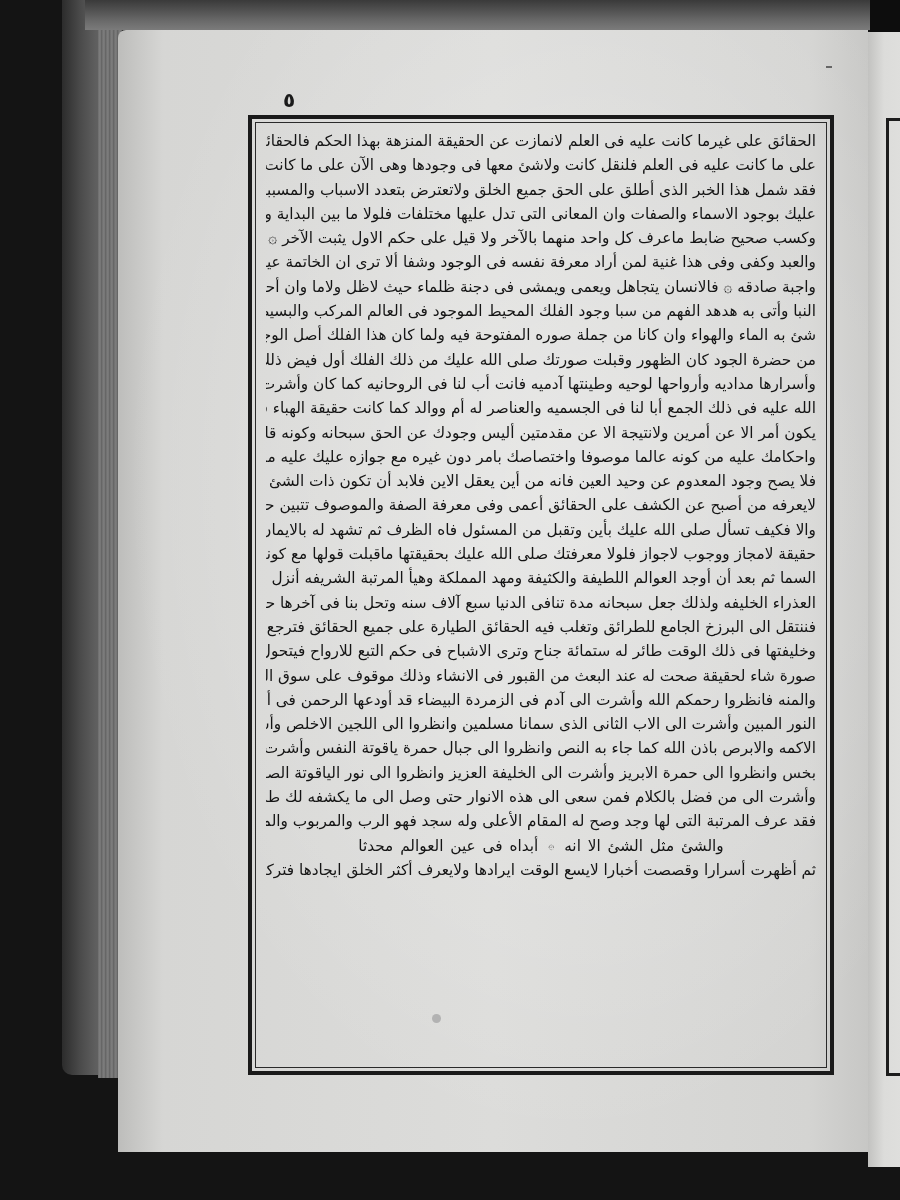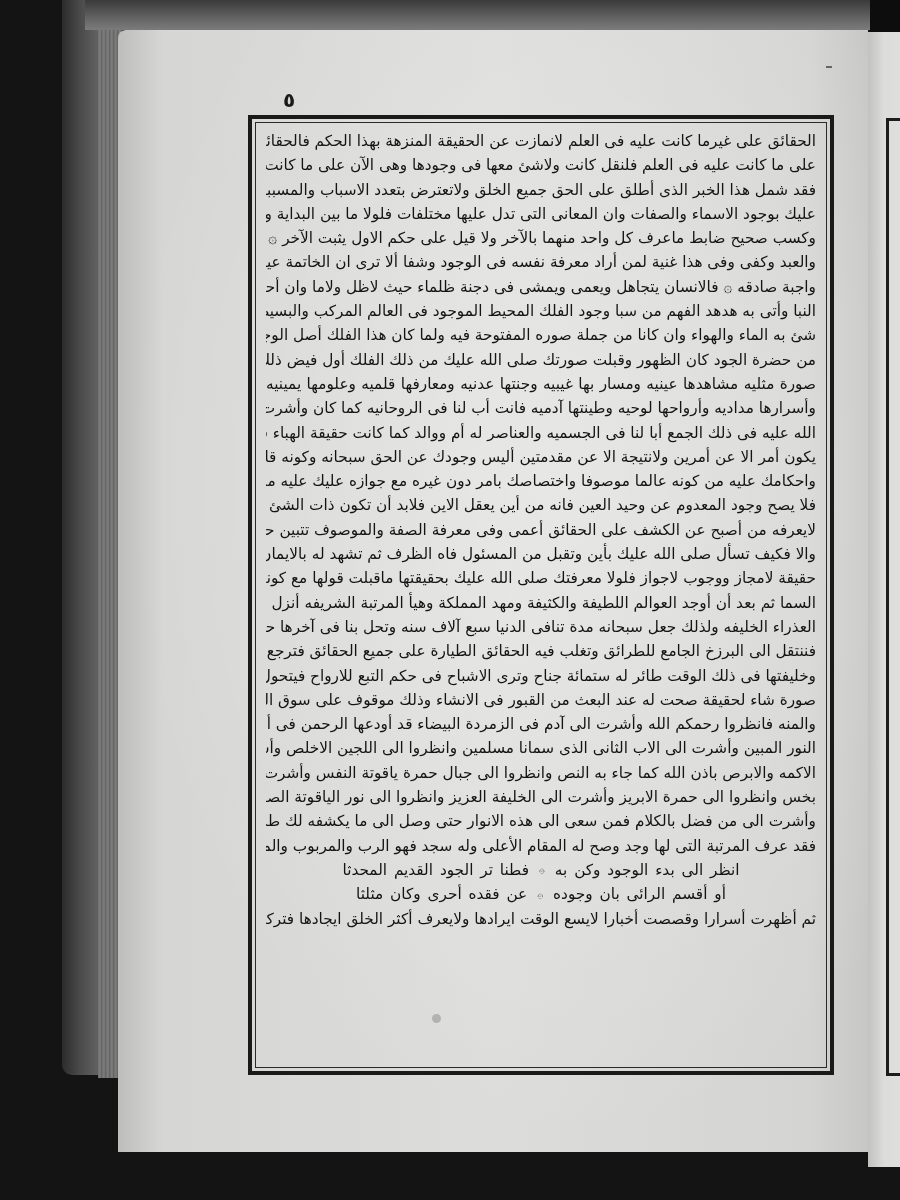--- a/index.html
+++ b/index.html
@@ -175,21 +175,20 @@
         <div class="line">الحقائق على غيرما كانت عليه فى العلم   لانمازت عن الحقيقة المنزهة بهذا الحكم   فالحقائق الآن فى الحكم</div>
         <div class="line">على ما كانت عليه فى العلم   فلنقل كانت ولاشئ معها فى وجودها   وهى الآن على ما كانت عليه فى علم معبودها</div>
         <div class="line">فقد شمل هذا الخبر الذى أطلق على الحق   جميع الخلق   ولاتعترض بتعدد الاسباب والمسببات   فانها ترد</div>
         <div class="line">عليك بوجود الاسماء والصفات   وان المعانى التى تدل عليها مختلفات   فلولا ما بين البداية والنهاية سبب رابط</div>
         <div class="line">وكسب صحيح ضابط   ماعرف كل واحد منهما بالآخر   ولا قيل على حكم الاول يثبت الآخر ۞ وليس الا الرب</div>
         <div class="line">والعبد وكفى   وفى هذا غنية لمن أراد معرفة نفسه فى الوجود وشفا   ألا ترى ان الخاتمة عين السابقه   وهى كلمة</div>
         <div class="line">واجبة صادقه ۞ فالانسان يتجاهل ويعمى   ويمشى فى دجنة ظلماء حيث لاظل ولاما   وان أحق ماسمع من</div>
         <div class="line">النبا   وأتى به هدهد الفهم من سبا   وجود الفلك المحيط   الموجود فى العالم المركب والبسيط   المسمى بالهباء وأشبه</div>
         <div class="line">شئ به الماء والهواء   وان كانا من جملة صوره المفتوحة فيه   ولما كان هذا الفلك أصل الوجود وتجلى له اسمه النور</div>
         <div class="line">من حضرة الجود كان الظهور   وقبلت صورتك صلى الله عليك من ذلك الفلك أول فيض ذلك النور   فظهرت</div>
-        <div class="line">صورة مثليه   مشاهدها عينيه   ومسار بها غيبيه   وجنتها عدنيه   ومعارفها قلميه   وعلومها يمينيه</div>
         <div class="line">وأسرارها مداديه   وأرواحها لوحيه   وطينتها آدميه   فانت أب لنا فى الروحانيه   كما كان وأشرت الى آدم صلى</div>
         <div class="line">الله عليه فى ذلك الجمع أبا لنا فى الجسميه   والعناصر له أم ووالد   كما كانت حقيقة الهباء فى الاصل مع الواحد   فلا</div>
         <div class="line">يكون أمر الا عن أمرين   ولانتيجة الا عن مقدمتين   أليس وجودك عن الحق سبحانه وكونه قادرا موقوفا</div>
         <div class="line">واحكامك عليه من كونه عالما موصوفا   واختصاصك بامر دون غيره مع جوازه عليك عليه من كونه مريدا معروفا</div>
         <div class="line">فلا يصح وجود المعدوم عن وحيد العين   فانه من أين يعقل الاين   فلابد أن تكون ذات الشئ أينا لأمر ما</div>
         <div class="line">لايعرفه من أصبح عن الكشف على الحقائق أعمى   وفى معرفة الصفة والموصوف   تتبين حقيقة الابن المعروف</div>
         <div class="line">والا فكيف تسأل صلى الله عليك بأين وتقبل من المسئول فاه الظرف   ثم تشهد له بالايمان الصرف   وشهادتك</div>
         <div class="line">حقيقة لامجاز   ووجوب لاجواز   فلولا معرفتك صلى الله عليك بحقيقتها   ماقبلت قولها مع كونها خرساء فى</div>
         <div class="line">السما   ثم بعد أن أوجد العوالم اللطيفة والكثيفة   ومهد المملكة وهيأ المرتبة الشريفه   أنزل فى أول دورة</div>
         <div class="line">العذراء الخليفه   ولذلك جعل سبحانه مدة تنافى الدنيا سبع آلاف سنه   وتحل بنا فى آخرها حال فناء بين نوم وسنه</div>
@@ -197,24 +196,21 @@
         <div class="line">وخليفتها فى ذلك الوقت طائر له ستمائة جناح   وترى الاشباح   فى حكم التبع للارواح   فيتحول الانسان فى أى</div>
         <div class="line">صورة شاء   لحقيقة صحت له عند البعث من القبور فى الانشاء   وذلك موقوف على سوق الجنه   سوق اللطائف</div>
         <div class="line">والمنه   فانظروا رحمكم الله وأشرت الى آدم فى الزمردة البيضاء   قد أودعها الرحمن فى أول الآباء   وانظروا الى</div>
         <div class="line">النور المبين   وأشرت الى الاب الثانى الذى سمانا مسلمين   وانظروا الى اللجين الاخلص   وأشرت الى من ابرأ</div>
         <div class="line">الاكمه والابرص باذن الله كما جاء به النص   وانظروا الى جبال حمرة ياقوتة النفس   وأشرت الى من بيع بثمن</div>
         <div class="line">بخس   وانظروا الى حمرة الابريز   وأشرت الى الخليفة العزيز   وانظروا الى نور الياقوتة الصفراء فى الظلام</div>
         <div class="line">وأشرت الى من فضل بالكلام   فمن سعى الى هذه الانوار   حتى وصل الى ما يكشفه لك طريقها من الاسرار</div>
         <div class="line">فقد عرف المرتبة التى لها وجد   وصح له المقام الأعلى وله سجد   فهو الرب والمربوب   والمحب والمحبوب</div>
 
         <div class="line verse">
-          <span>انظر الى بدء الوجود وكن به</span><span class="verse-sep">۞</span><span>فطنا تر الجود القديم المحدثا</span>
-        </div>
-        <div class="line verse">
-          <span>أو أقسم الرائى بان وجوده</span><span class="verse-sep">۞</span><span>عن فقده أحرى وكان مثلثا</span>
+          <span>والشئ مثل الشئ الا انه</span><span class="verse-sep">۞</span><span>أبداه فى عين العوالم محدثا</span>
         </div>
 
         <div class="line">ثم أظهرت أسرارا   وقصصت أخبارا   لايسع الوقت ايرادها   ولايعرف أكثر الخلق ايجادها   فتركتها</div>
       </div>
     </div>
   </div>
 
   <div class="smudge"></div>
 </div>
 

